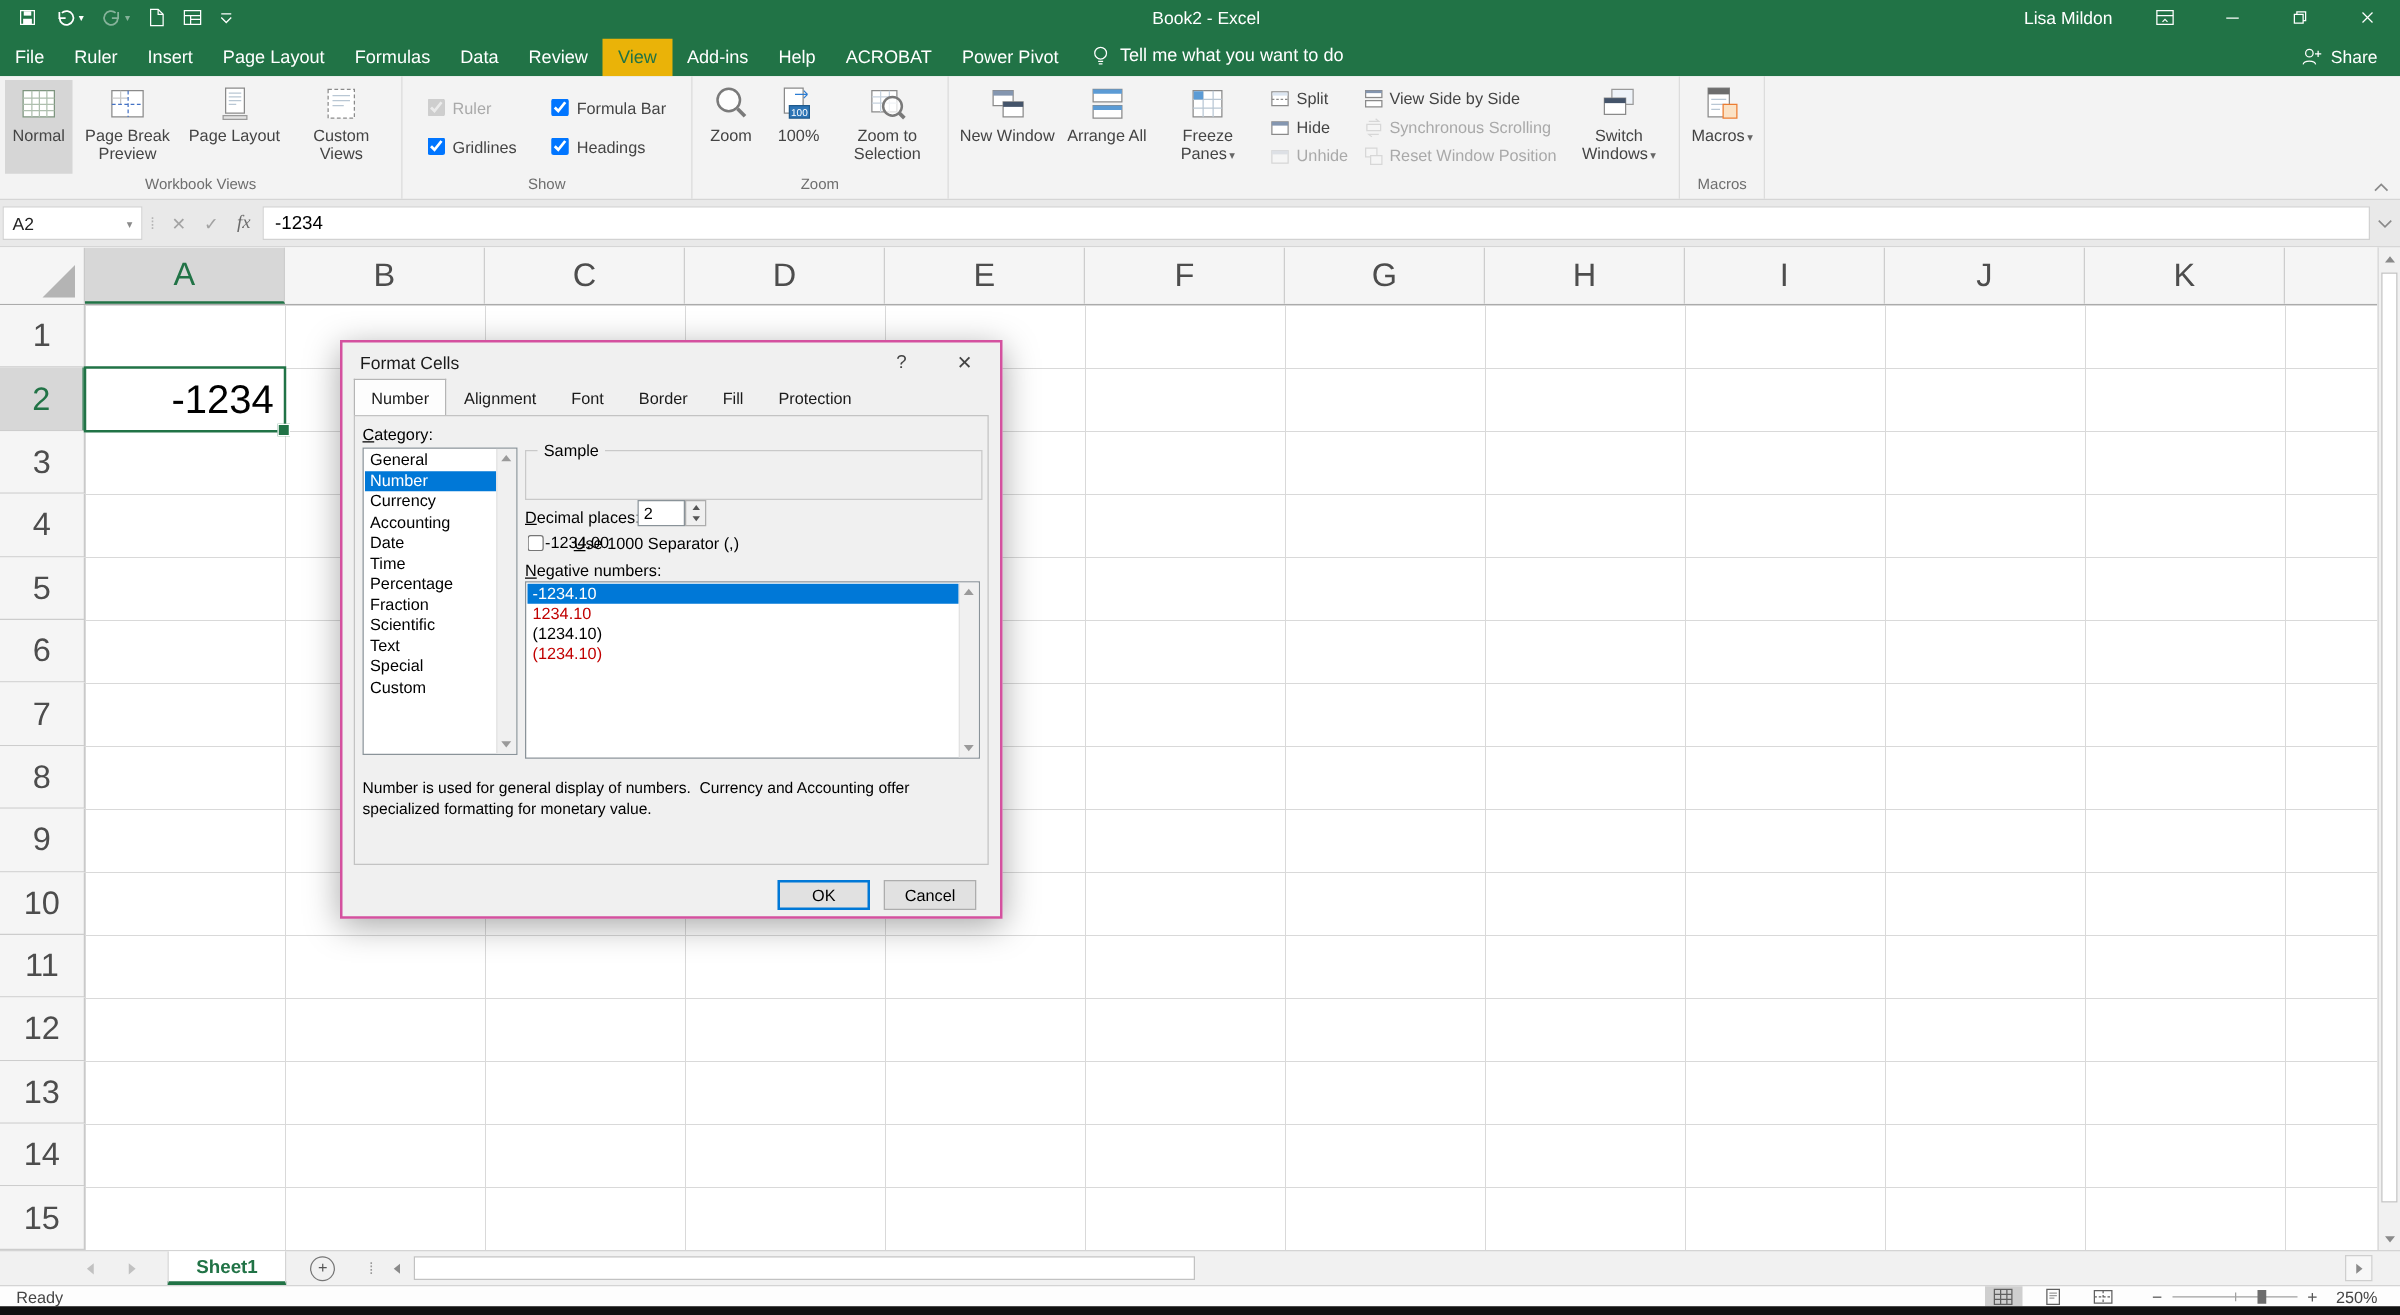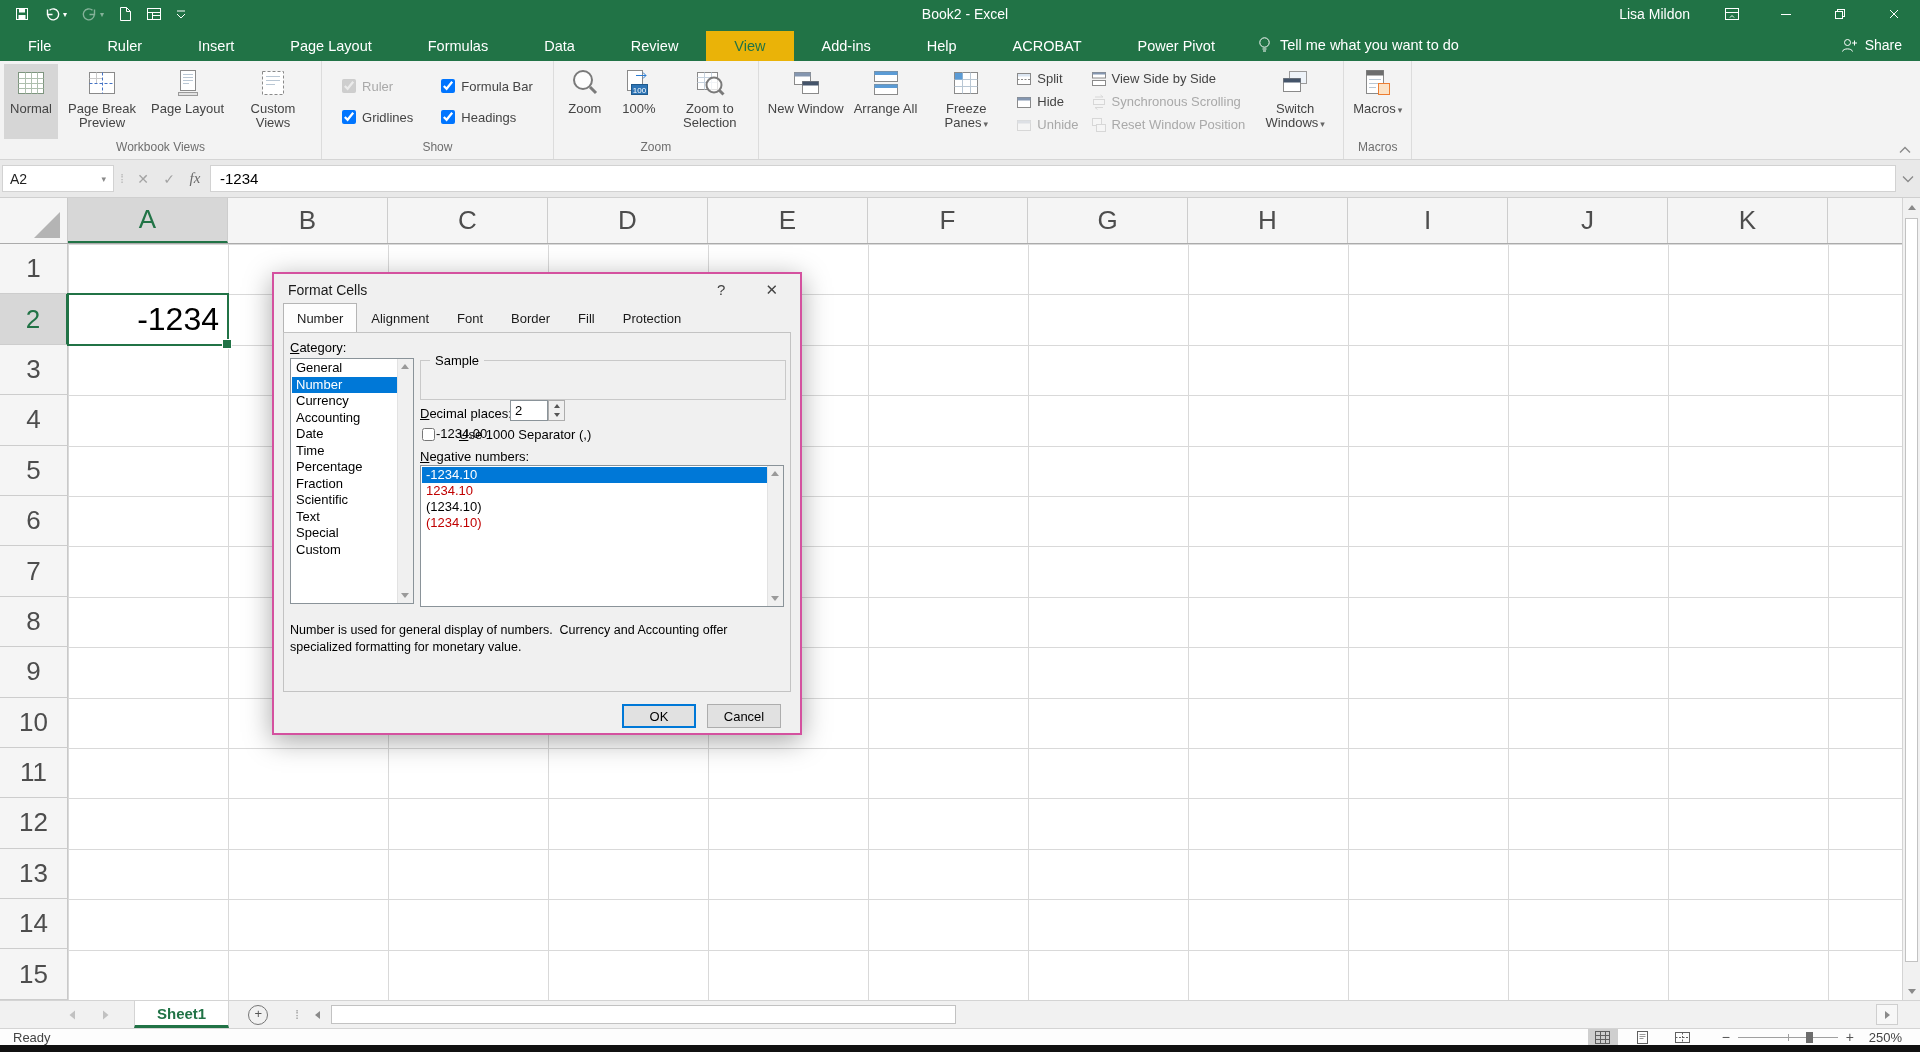--- a/index.html
+++ b/index.html
@@ -11,21 +11,21 @@
   .qat{display:flex;align-items:center;gap:14px;padding-left:14px;z-index:2;}
   .qbtn{display:flex;align-items:center;gap:2px;}
   .qbtn.dim{opacity:.45;}
   .qcaret{font-size:8px;color:#fff;}
   .tb-title{position:absolute;left:0;right:0;text-align:center;font-size:14px;color:#fff;margin-left:10px;}
   .tb-right{margin-left:auto;display:flex;align-items:center;gap:30px;padding-right:14px;z-index:2;font-size:14px;}
   .winbtn{display:flex;align-items:center;justify-content:center;width:24px;height:24px;}
   
   .tabrow{position:absolute;left:0;top:28px;width:100%;height:33px;background:#217346;display:flex;align-items:flex-end;color:#fff;}
   #tabstrip{display:flex;align-items:flex-end;}
-  .rtab{padding:8px 28px 8px;font-size:14.5px;line-height:1;cursor:default;white-space:nowrap;}
+  .rtab{padding:8px 12px 8px;font-size:14.5px;line-height:1;cursor:default;white-space:nowrap;}
   .rtab.active{background:#eab308;color:#217346;}
   .tellme{display:flex;align-items:center;gap:8px;padding:0 14px 8px;font-size:14.5px;}
   .share{margin-left:auto;display:flex;align-items:center;gap:7px;padding:0 18px 8px 0;font-size:14px;}
   
   .ribbon{position:absolute;left:0;top:61px;width:100%;height:99px;background:#f3f3f3;border-bottom:1px solid #d5d5d5;display:flex;box-sizing:border-box;}
   .rgroup{display:flex;flex-direction:column;border-right:1px solid #dcdcdc;height:100%;box-sizing:border-box;}
   .rg-content{flex:1;display:flex;align-items:stretch;padding:3px 4px 0;}
   .rg-label{height:20px;text-align:center;font-size:12px;color:#6e6e6e;line-height:16px;}
   .rbtn{cursor:default;color:#444;}
   .rbtn.big{display:flex;flex-direction:column;align-items:center;justify-content:flex-start;padding:4px 5px 2px;max-width:78px;min-width:44px;font-size:13px;text-align:center;}

